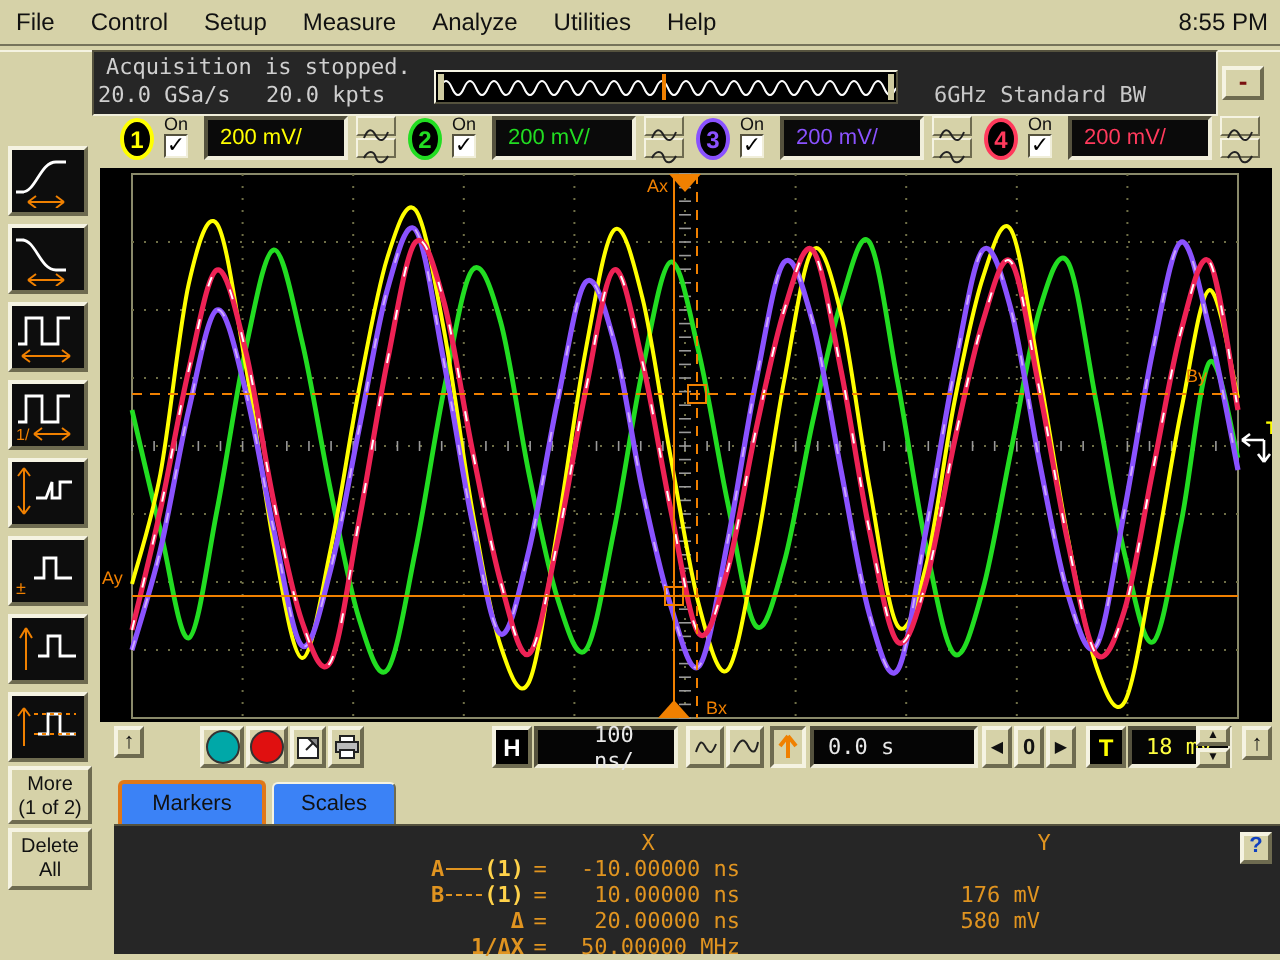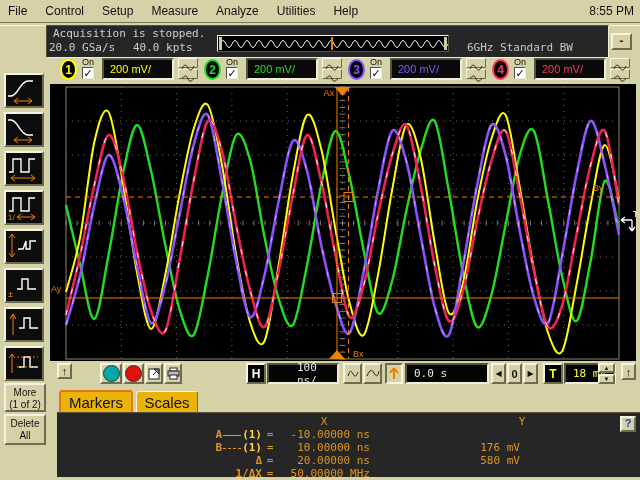--- a/index.html
+++ b/index.html
@@ -52,21 +52,21 @@
     display:flex;align-items:center;justify-content:center;font-size:11px;color:#111;}
   .bdisp{position:absolute;background:#050505;border:2px solid;
     border-color:#55523e #f0eeda #f0eeda #55523e;box-sizing:border-box;
     font-family:"DejaVu Sans Mono",monospace;font-size:11px;color:#e8e8e8;
     display:flex;align-items:center;padding-left:7px;}
   .blackbtn{position:absolute;background:#000;border:2px solid;
     border-color:#f5f3e2 #6e6b50 #6e6b50 #f5f3e2;box-sizing:border-box;font-weight:bold;
     font-size:12px;display:flex;align-items:center;justify-content:center;}
   .circ{width:15px;height:15px;border-radius:50%;border:1px solid #333;}
   
-  .tab{position:absolute;background:#eab308;font-size:15px;color:#111;display:flex;
+  .tab{position:absolute;background:#3b82f6;font-size:11px;color:#111;display:flex;
     align-items:center;justify-content:center;box-sizing:border-box;
     border-radius:3px 3px 0 0;}
   .tabsel{border:2px solid #e07818;border-bottom:none;}
   .tabnorm{border:1px solid;border-color:#f5f3e2 #6e6b50 #6e6b50 #f5f3e2;border-bottom:none;}
   
   .infopanel{position:absolute;left:57px;top:412px;width:583px;height:64px;background:#262626;
     border-top:1px solid #55523e;font-family:"DejaVu Sans Mono",monospace;font-size:11px;color:#e09420;}
   .irow{display:grid;grid-template-columns:205px 16px 92px 92px auto;line-height:13px;}
   .ilabel{text-align:right;white-space:pre;font-weight:bold;}
   .ieq{text-align:center;}
@@ -92,21 +92,21 @@
     <span class="mi">Analyze</span>
     <span class="mi">Utilities</span>
     <span class="mi">Help</span>
   </div>
   <span class="clock">8:55 PM</span>
   <div class="mbar-sep"></div>
 
   <div class="statuspanel">
     <span class="stext" style="left:6px;top:1px;">Acquisition is stopped.</span>
     <span class="stext" style="left:2px;top:15px;">20.0 GSa/s</span>
-    <span class="stext" style="left:86px;top:15px;">40.0 kpts</span>
+    <span class="stext" style="left:86px;top:15px;">20.0 kpts</span>
     <div class="preview">
       <svg id="pv-svg" width="230" height="15">
           <path d="M2,8 q3,-7 6,0 q3,7 6,0 q3,-7 6,0 q3,7 6,0 q3,-7 6,0 q3,7 6,0 q3,-7 6,0 q3,7 6,0 q3,-7 6,0 q3,7 6,0 q3,-7 6,0 q3,7 6,0 q3,-7 6,0 q3,7 6,0 q3,-7 6,0 q3,7 6,0 q3,-7 6,0 q3,7 6,0 q3,-7 6,0 q3,7 6,0 q3,-7 6,0 q3,7 6,0 q3,-7 6,0 q3,7 6,0 q3,-7 6,0 q3,7 6,0 q3,-7 6,0 q3,7 6,0 q3,-7 6,0 q3,7 6,0 q3,-7 6,0 q3,7 6,0 q3,-7 6,0 q3,7 6,0 q3,-7 6,0 q3,7 6,0 q3,-7 6,0 q3,7 6,0" fill="none" stroke="#fff" stroke-width="1"></path>
           <line x1="114" y1="1" x2="114" y2="14" stroke="#f08000" stroke-width="2"></line>
         </svg>
       <div class="pvcap" style="left:1px;"></div>
       <div class="pvcap" style="right:1px;"></div>
     </div>
     <span class="stext" style="left:420px;top:15px;color:#c8c8c8;">6GHz Standard BW</span>
   </div>

